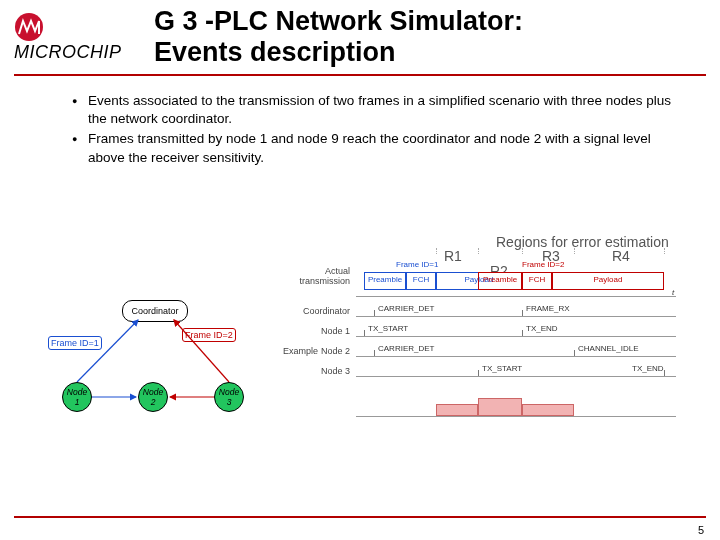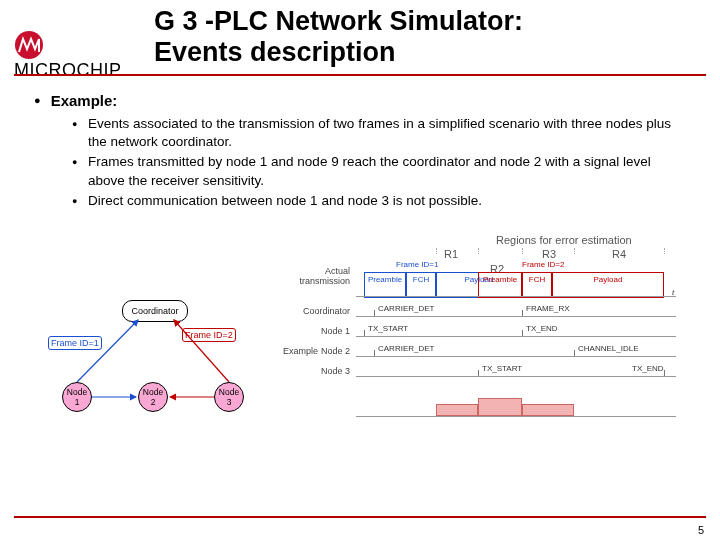--- a/index.html
+++ b/index.html
@@ -15,22 +15,23 @@
   .slide {
     position: relative;
     width: 720px;
     height: 540px;
     box-sizing: border-box;
   }
   
   .logo {
     position: absolute;
     left: 14px;
-    top: 30px;
+    top: 12px;
     width: 128px;
+    font-style: italic;
   }
   .logo-row {
     display: flex;
     align-items: center;
     gap: 4px;
   }
   .logo-text {
     font-size: 18px;
     letter-spacing: 0.5px;
     font-weight: 400;
@@ -154,21 +155,22 @@
     width: 30px;
     height: 30px;
     border: 1px solid #000;
     border-radius: 50%;
     text-align: center;
     font-size: 8.5px;
     line-height: 10px;
     padding-top: 4px;
     box-sizing: border-box;
     color: #000;
-    background: #f9a8d4;
+    background: #22c55e;
+    font-style: italic;
   }
   .n1 { left: 8px;  top: 92px; }
   .n2 { left: 84px; top: 92px; }
   .n3 { left: 160px; top: 92px; }
   
   .fig-right {
     position: absolute;
     left: 232px;
     top: 0;
     right: 0;
@@ -182,21 +184,21 @@
     width: 68px;
   }
   .fr-axis {
     position: absolute;
     left: 70px;
     height: 0;
     border-top: 1px solid #999;
   }
   .fr-box {
     position: absolute;
-    height: 26px;
+    height: 18px;
     border: 1px solid;
     font-size: 8px;
     line-height: 14px;
     text-align: center;
     box-sizing: border-box;
     background: #fff;
   }
   .fr-ev {
     position: absolute;
     font-size: 8px;
@@ -211,21 +213,21 @@
   
   .intbar {
     position: absolute;
     height: 12px;
     background: #f2b3b3;
     border: 1px solid #c66;
     box-sizing: border-box;
   }
   .regions {
     position: absolute;
-    font-size: 11px;
+    font-size: 14px;
     color: #555;
   }
   .region-tick {
     position: absolute;
     top: 10px;
     width: 0;
     height: 6px;
     border-left: 1px dotted #aaa;
   }
 </style>
@@ -245,25 +247,23 @@
   </div>
 
   <div class="title">
     <span>G 3 -PLC Network Simulator:</span><br>
     <span>Events description</span>
   </div>
 
   <div class="hr-top"></div>
 
   <div class="body">
-    <div class="l1">Example:</div>
     <ul class="sub">
       <li>Events associated to the transmission of two frames in a simplified scenario with three nodes plus the network coordinator.</li>
       <li>Frames transmitted by node 1 and node 9 reach the coordinator and node 2 with a signal level above the receiver sensitivity.</li>
-      <li>Direct communication between node 1 and node 3 is not possible.</li>
     </ul>
   </div>
 
   <div class="figs">
 
     <div class="fig-left">
       <div class="coord-box">Coordinator</div>
       <div class="frame-lbl f1">Frame ID=1</div>
       <div class="frame-lbl f2">Frame ID=2</div>
       <svg width="200" height="160" style="position:absolute;left:0;top:0;overflow:visible">

